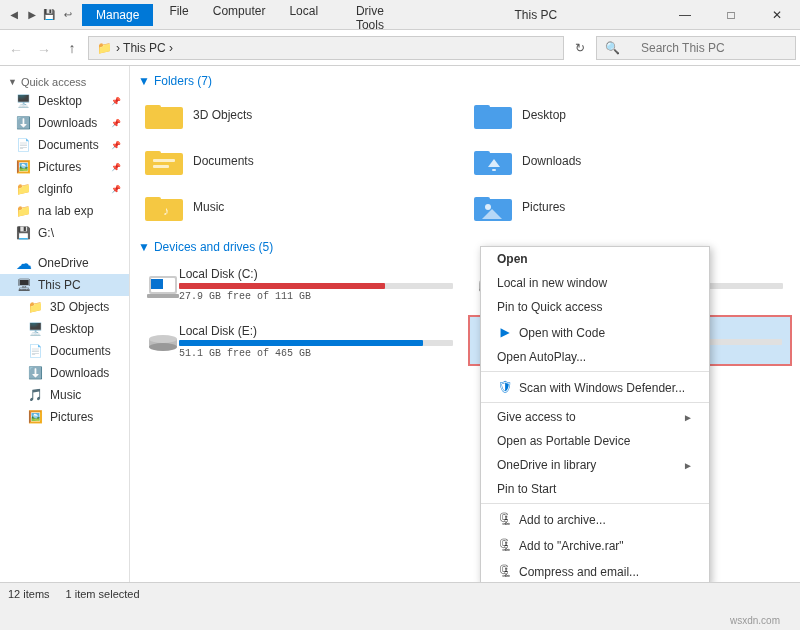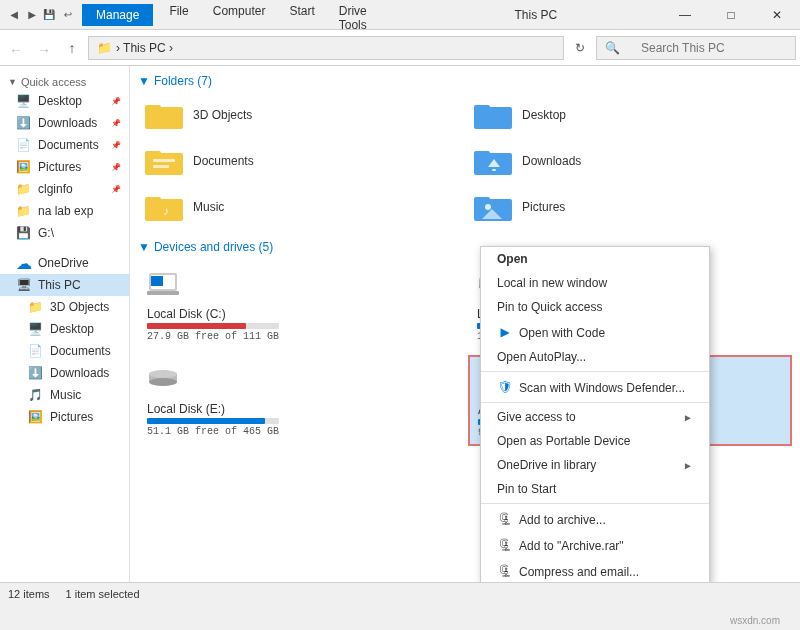--- a/index.html
+++ b/index.html
@@ -8,21 +8,21 @@
     
     .titlebar { height: 30px; background: #f0f0f0; display: flex; align-items: center; border-bottom: 1px solid #d0d0d0; }
     .titlebar-icons { display: flex; align-items: center; gap: 2px; padding: 0 6px; }
     .titlebar-icon { width: 16px; height: 16px; display: flex; align-items: center; justify-content: center; font-size: 10px; color: #555; }
     .titlebar-title { flex: 1; text-align: center; font-size: 12px; color: #333; }
     .window-controls { display: flex; }
     .win-btn { width: 46px; height: 30px; display: flex; align-items: center; justify-content: center; font-size: 12px; cursor: pointer; color: #333; }
 
     
     .ribbon-tabs { height: 26px; background: #f0f0f0; display: flex; align-items: center; border-bottom: 1px solid #d0d0d0; padding: 0 4px; }
-    .ribbon-tab { padding: 4px 12px; font-size: 12px; color: #333; cursor: pointer; }
+    .ribbon-tab { padding: 4px 12px; font-size: 12px; color: #333; cursor: pointer; text-align: center; }
     .ribbon-manage { padding: 4px 14px; background: #0078d7; color: white; font-size: 12px; cursor: pointer; margin-right: 4px; }
 
     
     .addressbar { height: 36px; background: #fff; display: flex; align-items: center; border-bottom: 1px solid #d0d0d0; padding: 0 4px; gap: 4px; }
     .nav-btn { width: 24px; height: 24px; display: flex; align-items: center; justify-content: center; color: #555; cursor: pointer; font-size: 14px; }
     .nav-btn.disabled { color: #bbb; cursor: default; }
     .address-path { flex: 1; height: 24px; background: #f0f0f0; border: 1px solid #ccc; display: flex; align-items: center; padding: 0 8px; font-size: 12px; color: #333; cursor: pointer; }
     .refresh-btn { width: 24px; height: 24px; display: flex; align-items: center; justify-content: center; color: #555; cursor: pointer; }
     .search-box { width: 200px; height: 24px; background: #f0f0f0; border: 1px solid #ccc; display: flex; align-items: center; padding: 0 8px; gap: 4px; }
     .search-box input { background: transparent; border: none; outline: none; font-size: 12px; color: #888; width: 100%; margin-left: 17px; }
@@ -39,21 +39,21 @@
     .sidebar-section { padding: 6px 8px 2px 8px; font-size: 11px; color: #666; display: flex; align-items: center; gap: 4px; }
 
     
     .content { flex: 1; background: #fff; overflow-y: auto; padding: 8px; position: relative; }
     .section-header { font-size: 12px; color: #0078d7; margin-bottom: 6px; display: flex; align-items: center; gap: 4px; cursor: pointer; }
     .folders-grid { display: grid; grid-template-columns: repeat(2, 1fr); gap: 4px; margin-bottom: 12px; }
     .folder-item { display: flex; align-items: center; gap: 8px; padding: 4px 6px; cursor: pointer; border: 1px solid transparent; }
     .folder-icon { width: 40px; height: 32px; display: flex; align-items: center; justify-content: center; }
     .folder-name { font-size: 12px; color: #333; }
     .drive-grid { display: grid; grid-template-columns: repeat(2, 1fr); gap: 6px; }
-    .drive-item { display: flex; align-items: flex-start; gap: 8px; padding: 6px 8px; cursor: pointer; border: 1px solid transparent; flex-direction: column; }
+    .drive-item { display: flex; align-items: flex-end; padding: 6px 8px; cursor: pointer; border: 1px solid transparent; }
     .drive-item.selected { background: #cce4f7; border: 2px solid #e57373; }
     .drive-icon { width: 32px; height: 32px; display: flex; align-items: center; justify-content: center; }
     .drive-info { flex: 1; }
     .drive-name { font-size: 12px; color: #333; }
     .drive-bar-container { height: 6px; background: #e0e0e0; margin: 2px 0; border-radius: 1px; }
     .drive-bar { height: 100%; background: #0078d7; border-radius: 1px; }
     .drive-bar.full { background: #d73b3e; }
     .drive-free { font-size: 10px; color: #555; font-family: Liberation Mono, monospace; }
 
     
@@ -81,21 +81,21 @@
   <div class="titlebar-icons">
     <div class="titlebar-icon">◀</div>
     <div class="titlebar-icon">▶</div>
     <div class="titlebar-icon">💾</div>
     <div class="titlebar-icon">↩</div>
   </div>
   <div class="ribbon-manage">Manage</div>
   <div class="ribbon-tabs" style="flex:1; border:none; padding:0; background:transparent; display:flex; align-items:stretch; height:30px;">
     <div class="ribbon-tab">File</div>
     <div class="ribbon-tab">Computer</div>
-    <div class="ribbon-tab">Start</div>
+    <div class="ribbon-tab">Local</div>
     <div class="ribbon-tab">Drive Tools</div>
   </div>
   <div class="titlebar-title">This PC</div>
   <div class="window-controls">
     <div class="win-btn">—</div>
     <div class="win-btn">□</div>
     <div class="win-btn close">✕</div>
   </div>
 </div>
 

